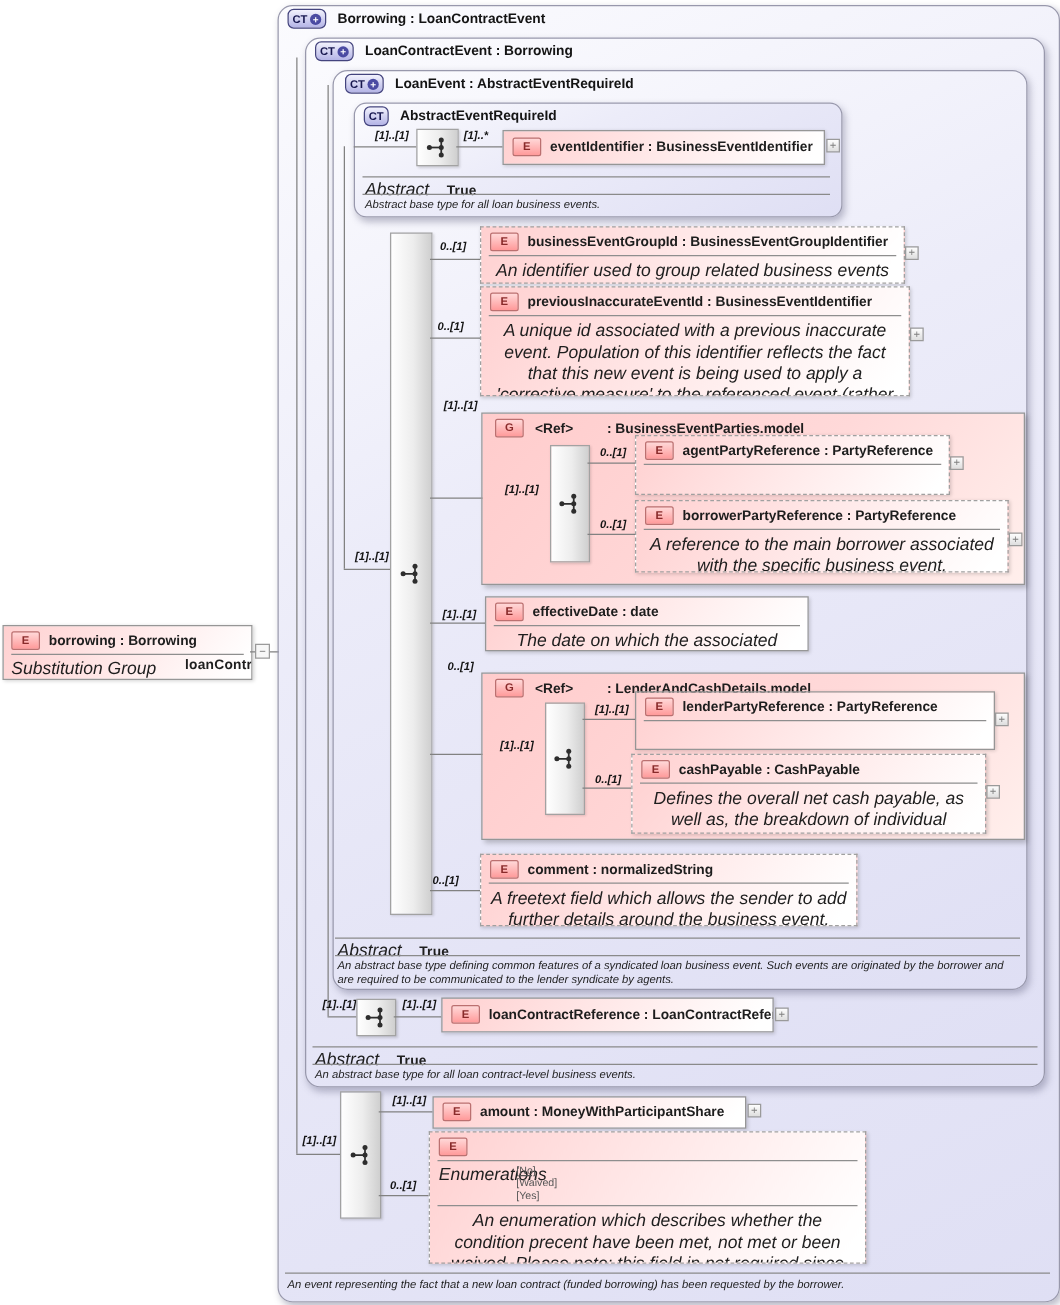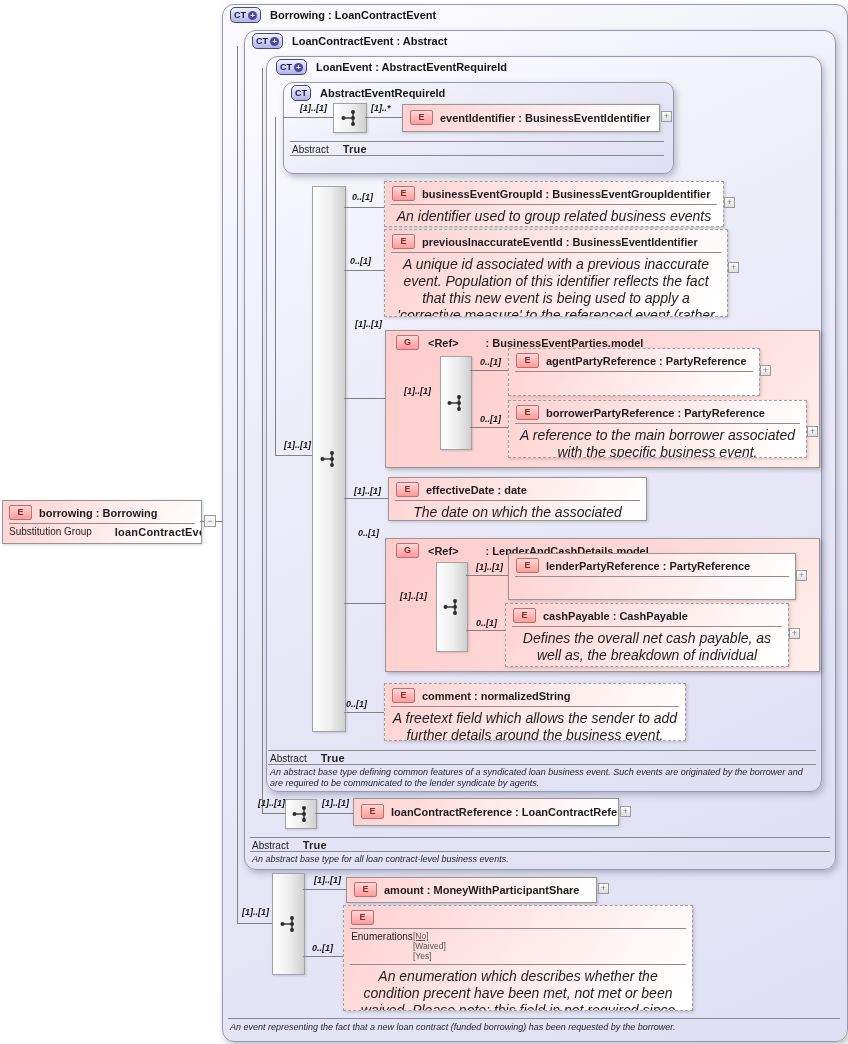--- a/index.html
+++ b/index.html
@@ -33,21 +33,21 @@
           justify-content:center;background:linear-gradient(to right,#ffffff 0%,#ededed 55%,#cfcfcf 100%);
           box-shadow:1px 1px 2px rgba(0,0,0,.15);}
   .hline{position:absolute;height:1px;background:#818181;}
   .vline{position:absolute;width:1px;background:#818181;}
   .card{position:absolute;font-size:9px;font-style:italic;font-weight:bold;color:#141414;white-space:nowrap;}
   .plusbtn{position:absolute;width:11px;height:11px;border:1px solid #9a9a9a;box-sizing:border-box;
            background:linear-gradient(#fdfdfd,#dedede);color:#7f7f7f;font-size:9px;line-height:9px;
            text-align:center;cursor:pointer;}
   .minusbtn{position:absolute;width:12px;height:12px;border:1px solid #9a9a9a;box-sizing:border-box;
             background:#f7f7f7;color:#6f6f6f;font-size:9px;line-height:10px;text-align:center;cursor:pointer;}
-  .attr-label{font-size:10px;color:#1e1e1e;text-align:center;}
+  .attr-label{font-size:14px;font-style:italic;color:#1e1e1e;}
   .attr-value{font-size:11px;font-weight:bold;color:#1e1e1e;letter-spacing:.2px;}
   .sep{position:absolute;height:1px;background:#8a8a8a;}
   .footer{position:absolute;font-size:9px;font-style:italic;line-height:1.25;color:#1e1e1e;}
   .abstract-row{position:absolute;display:flex;gap:14px;align-items:baseline;white-space:nowrap;}
   .enumrow{display:flex;padding:2px 7px 0 7px;}
   .enumvals{font-size:8.5px;color:#555;line-height:1.18;}
   .seqglyph line{stroke:#2d2d2d;stroke-width:1.4;}
   .seqglyph circle{fill:#2d2d2d;}
 </style>
 </head>
@@ -77,21 +77,21 @@
       </span>
     <span class="boxtitle">Borrowing : LoanContractEvent</span>
   </div>
 
   <div class="ctbox" style="left:244px;top:30px;width:590px;height:838px;"></div>
   <div class="cthead" style="left:252px;top:33px;">
     <span class="ct-icon">
         <span>CT</span>
         <span class="ct-plus">+</span>
       </span>
-    <span class="boxtitle">LoanContractEvent : Abstract</span>
+    <span class="boxtitle">LoanContractEvent : Borrowing</span>
   </div>
 
   <div class="ctbox" style="left:266px;top:56px;width:554px;height:734px;"></div>
   <div class="cthead" style="left:276px;top:59px;">
     <span class="ct-icon">
         <span>CT</span>
         <span class="ct-plus">+</span>
       </span>
     <span class="boxtitle">LoanEvent : AbstractEventRequireId</span>
   </div>
@@ -125,20 +125,21 @@
     </div>
   </div>
   <div class="plusbtn" style="left:661px;top:111px;">+</div>
 
   <div class="sep" style="left:290px;top:141px;width:374px;"></div>
   <div class="abstract-row" style="left:292px;top:143px;">
     <span class="attr-label">Abstract</span>
     <span class="attr-value">True</span>
   </div>
   <div class="sep" style="left:290px;top:155px;width:374px;"></div>
+  <div class="footer" style="left:292px;top:158px;width:370px;">Abstract base type for all loan business events.</div>
 
   <div class="vline" style="left:237px;top:46px;height:877px;"></div>
   <div class="vline" style="left:262px;top:68px;height:745px;"></div>
   <div class="vline" style="left:275px;top:117px;height:338px;"></div>
   <div class="hline" style="left:275px;top:455px;width:37px;"></div>
   <div class="card" style="left:284px;top:440px;">[1]..[1]</div>
 
   <div class="seqbox" style="left:312px;top:186px;width:32px;height:544px;">
     <svg class="seqglyph" width="20" height="20" viewBox="0 0 20 20">
         <line x1="3" y1="10" x2="13" y2="10"></line>

